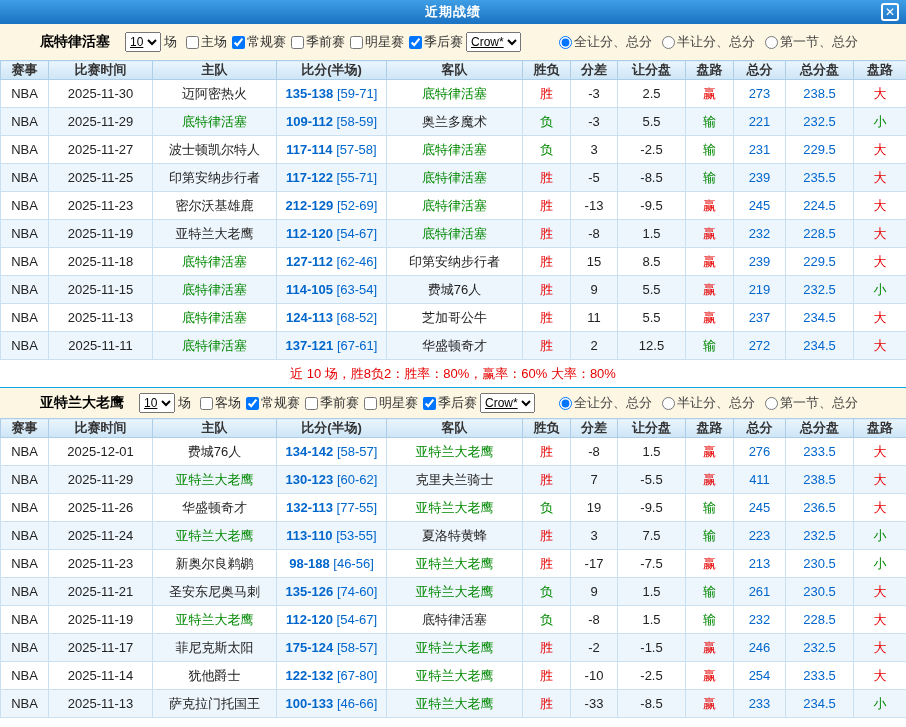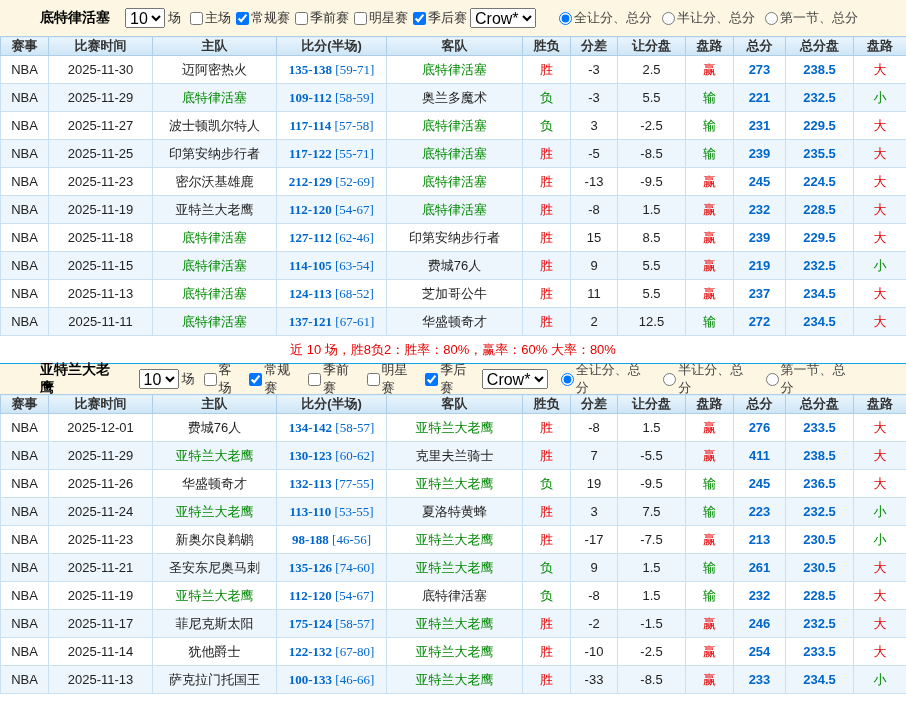--- a/index.html
+++ b/index.html
@@ -11,49 +11,53 @@
     display:flex; align-items:center; justify-content:center; position:relative; }
   .titlebar .title { color:#fff; font-weight:bold; font-size:13px; letter-spacing:1px; }
   .close { position:absolute; right:7px; top:3px; width:18px; height:18px; color:#fff;
     font-size:12px; font-weight:bold; line-height:15px; text-align:center;
     border:2px solid #fff; border-radius:3px; cursor:pointer; }
 
   .filter-bar { height:30px; background:#fdf6e2; display:flex; align-items:center;
     padding:0 48px 0 40px; font-size:13px; color:#333; }
   .filter-bar.tall { height:36px; }
   .team-name { font-weight:bold; font-size:14px; color:#000; margin-right:12px; }
-  select { font-size:16px; height:20px; margin:0 3px; }
+  select { font-size:12px; height:20px; margin:0 3px;text-decoration:underline; }
   .lbl { margin-right:4px; }
   .cb-group { display:flex; align-items:center; }
   .cb { display:inline-flex; align-items:center; margin-left:5px; cursor:pointer; }
   .cb input, .rb input { margin:0 2px 0 0; vertical-align:middle; }
   .radio-group { margin-left:auto; display:flex; align-items:center; color:#444; }
   .rb { display:inline-flex; align-items:center; margin-left:10px; cursor:pointer; }
 
   table { width:906px; border-collapse:collapse; table-layout:fixed; font-size:13px; }
   thead th { height:14px; background:linear-gradient(#eaf5fd,#cde5f6);
     border:1px solid #aecde6; font-weight:bold; color:#333; font-size:13px; }
   tbody td { height:28px; border:1px solid #c9e0f2; text-align:center;
     color:#222; overflow:hidden; white-space:nowrap; }
   tbody tr:nth-child(even) td { background:#eef6fd; }
   td.focus-team { color:#008800; }
   td.red, .red { color:#e60000; }
   td.green, .green { color:#008800; }
-  td.blue { color:#0066cc;font-weight:bold; }
-  td.score { color:#0066cc;font-family:Liberation Serif, serif; }
+  td.blue { color:#0066cc; }
+  td.score { color:#0066cc; }
   td.score b { font-weight:bold; }
   td.score .half { font-weight:normal; }
 
   .summary { height:28px; display:flex; align-items:center; justify-content:center;
     font-size:13px; color:#e60000; border-bottom:1px solid #0ea5e9; background:#fff; }
 </style>
 </head>
 <body>
 
 <div class="window">
+  <div class="titlebar">
+    <span class="title">近期战绩</span>
+    <span class="close">✕</span>
+  </div>
 
   <section>
     <div class="filter-bar tall">
       <span class="team-name">底特律活塞</span>
       <select><option>10</option></select>
       <span class="lbl">场</span>
       <span class="cb-group">
           <label class="cb">
             <input type="checkbox" style="">
             <span>主场</span>

